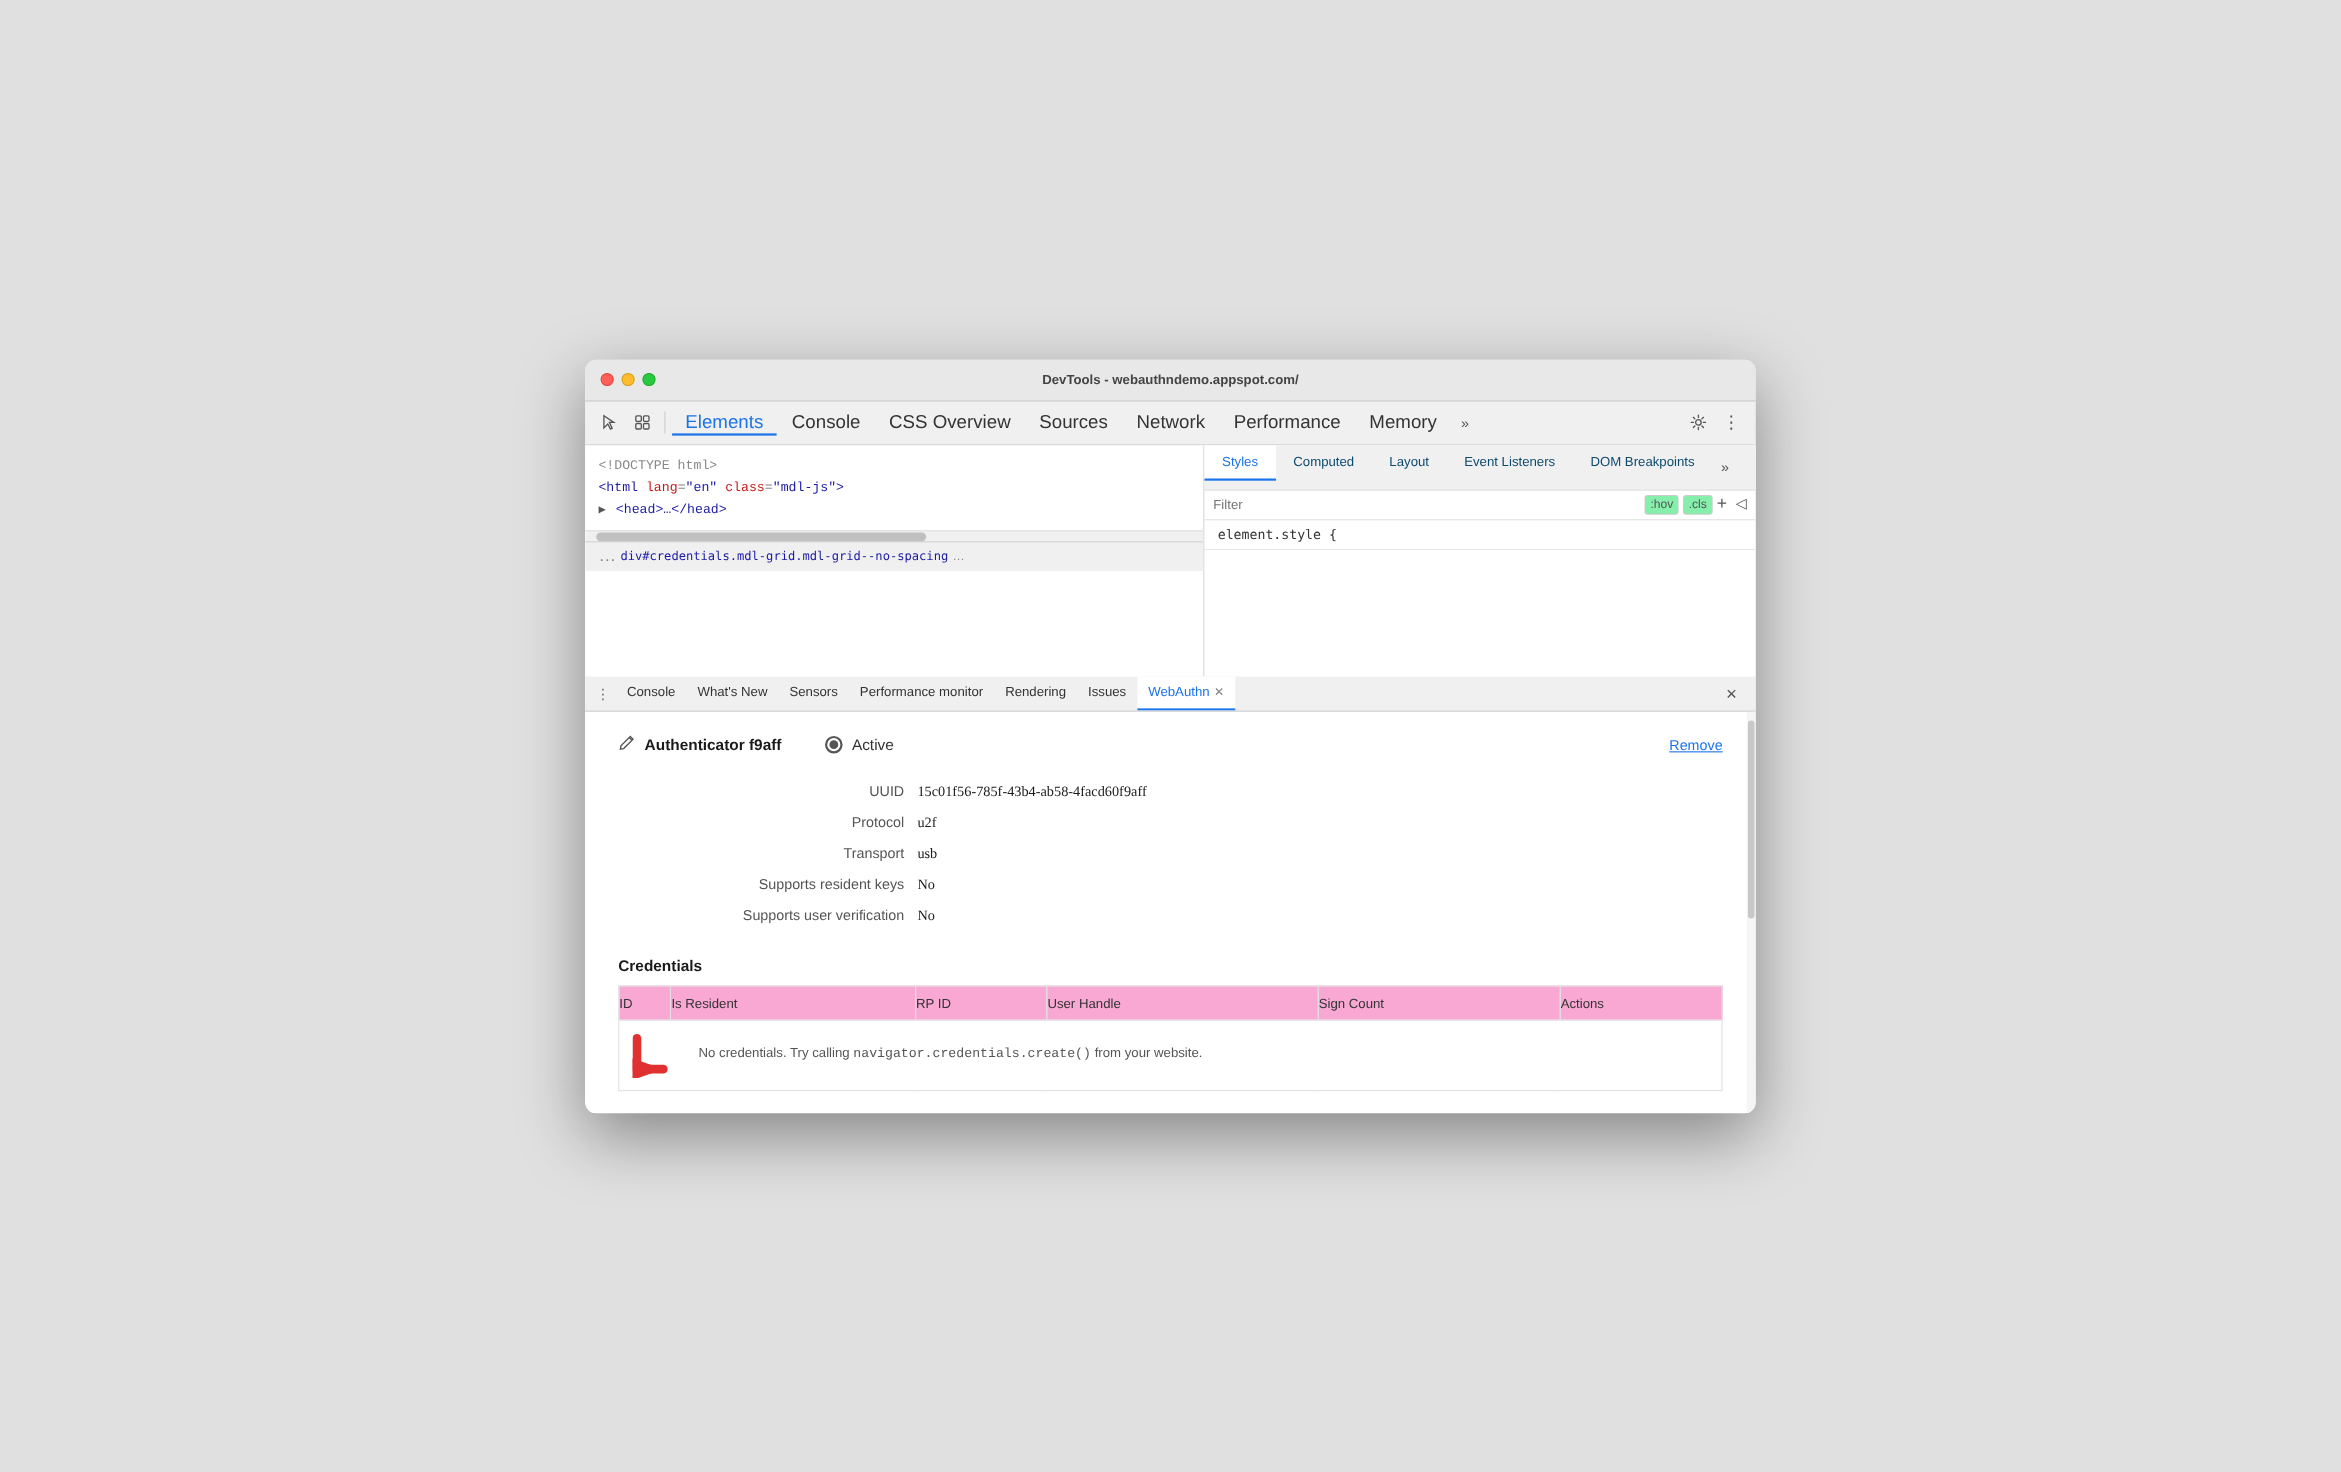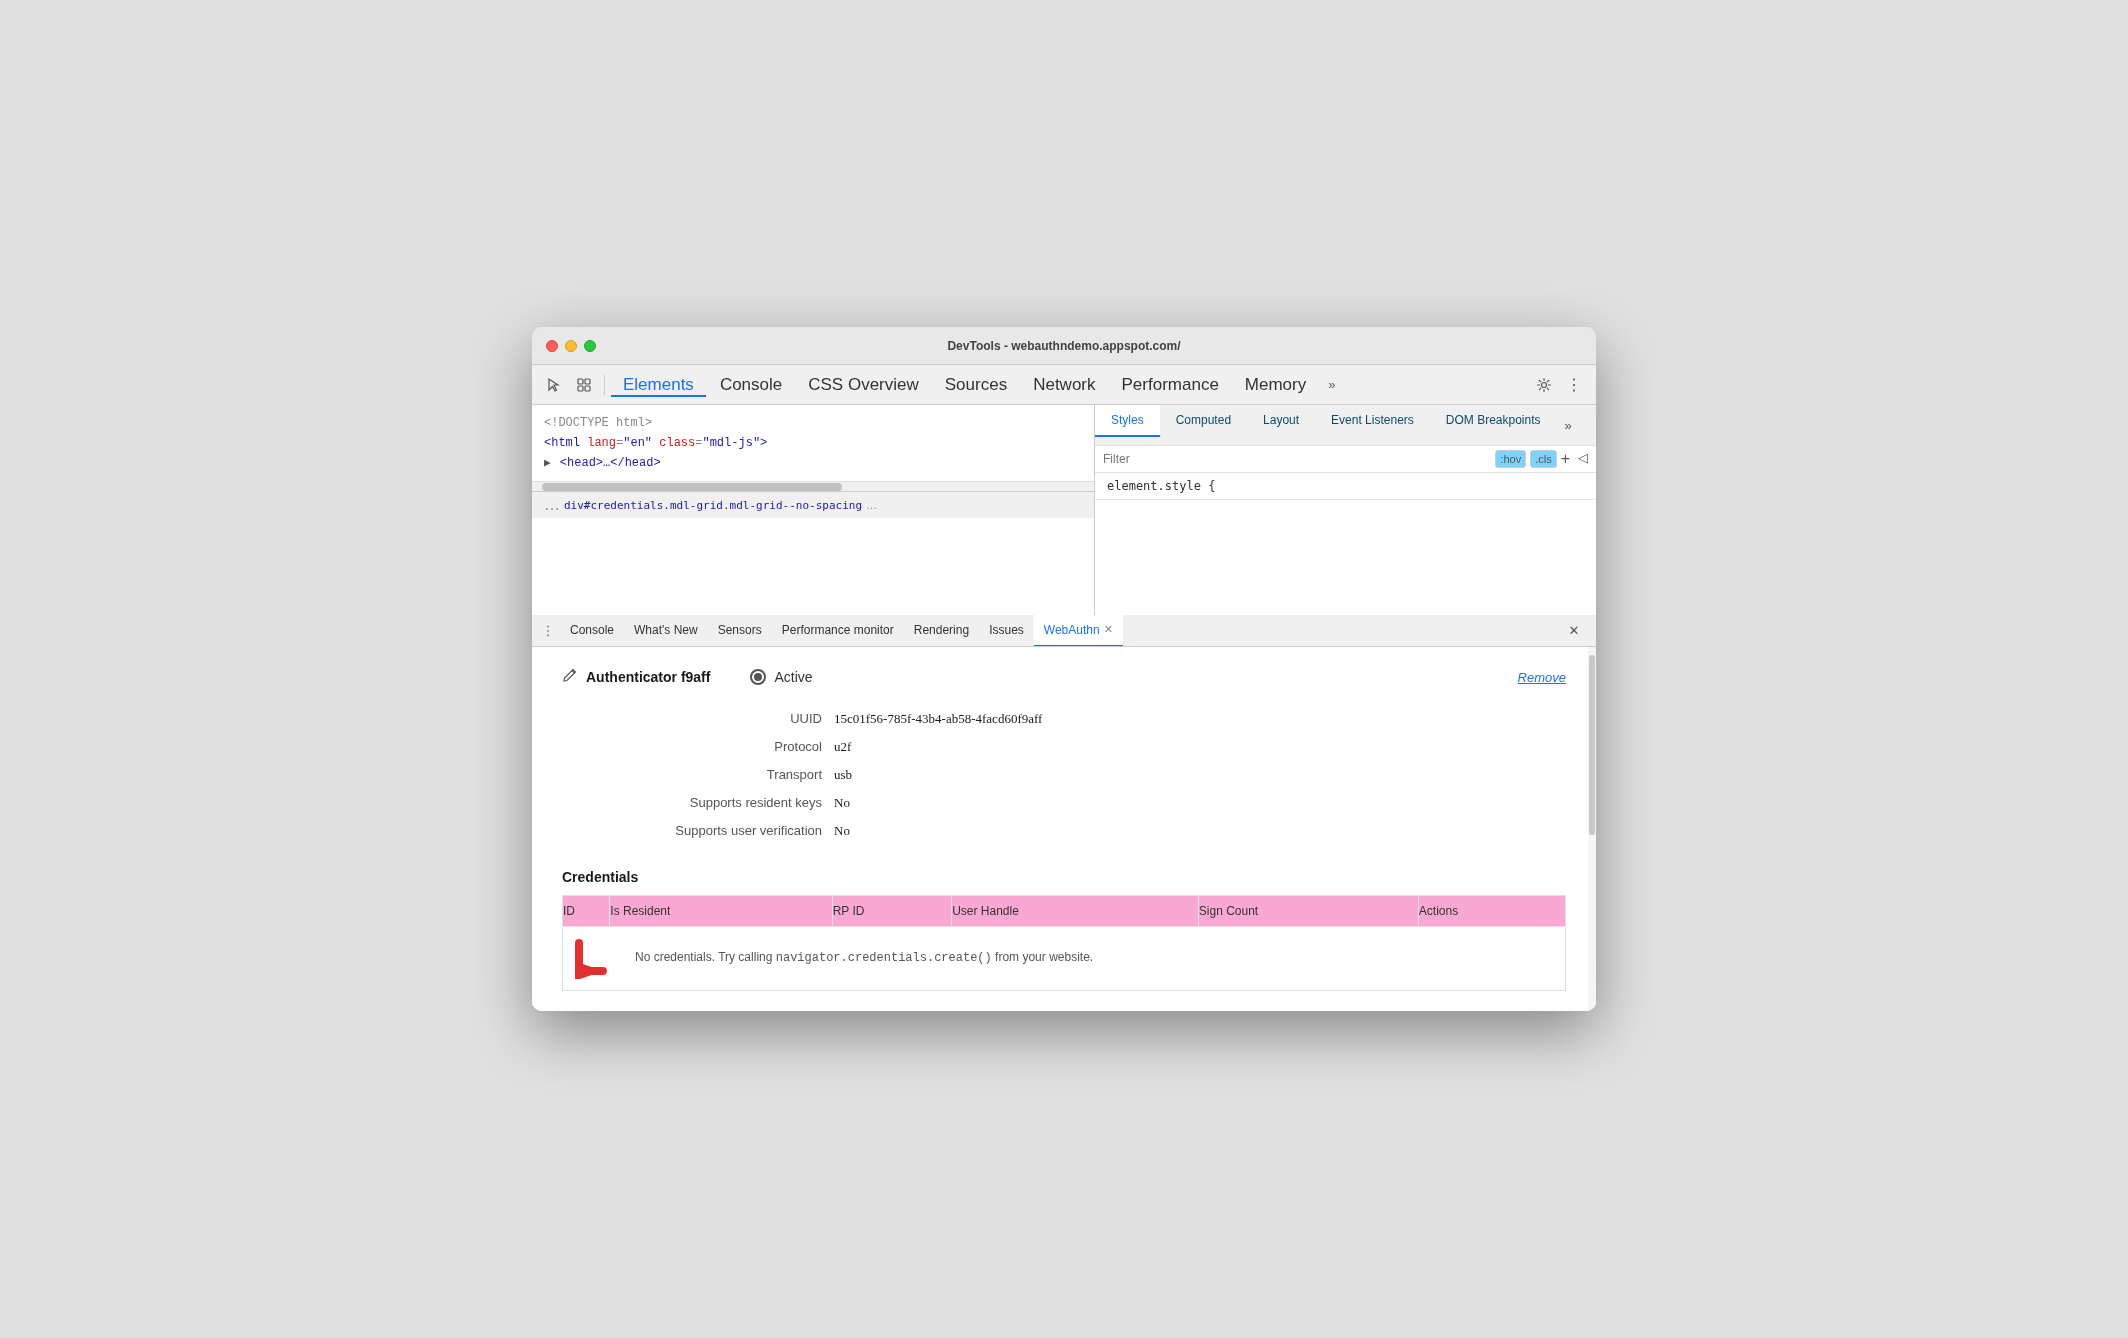--- a/index.html
+++ b/index.html
@@ -211,21 +211,21 @@
     .filter-actions {
       display: flex;
       gap: 4px;
       font-size: 12px;
       color: #555;
     }
     .filter-btn {
       padding: 1px 4px;
       border: 1px solid #ccc;
       border-radius: 3px;
-      background: #7dd3fc;
+      background: #86efac;
       cursor: pointer;
       font-size: 11px;
       color: #555;
     }
     .element-style {
       padding: 6px 12px;
       font-family: monospace;
       font-size: 12px;
       color: #333;
       border-bottom: 1px solid #e8e8e8;
@@ -332,21 +332,20 @@
     .active-label {
       font-size: 14px;
       color: #333;
     }
     .remove-link {
       color: #1a73e8;
       font-size: 13px;
       cursor: pointer;
       text-decoration: underline;
       margin-left: auto;
-      font-style: italic;
     }
     .info-table {
       margin-left: 40px;
       margin-bottom: 30px;
     }
     .info-row {
       display: flex;
       align-items: baseline;
       margin-bottom: 12px;
     }

